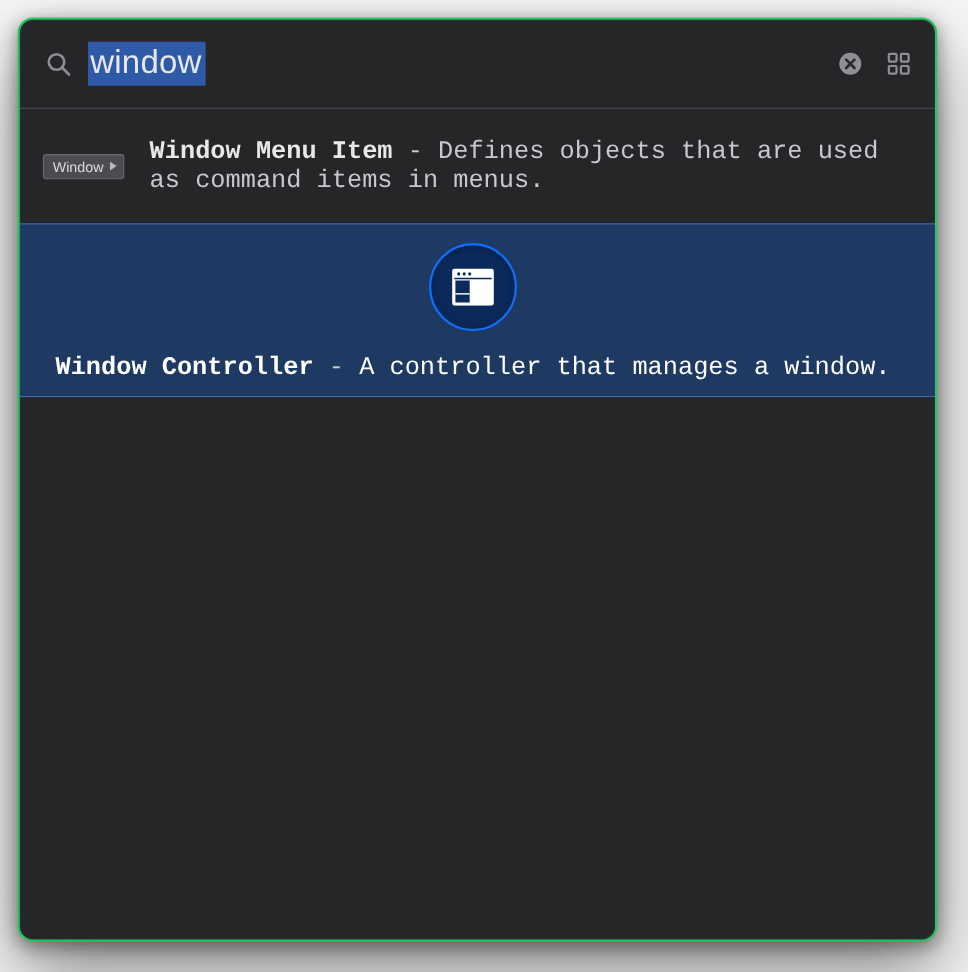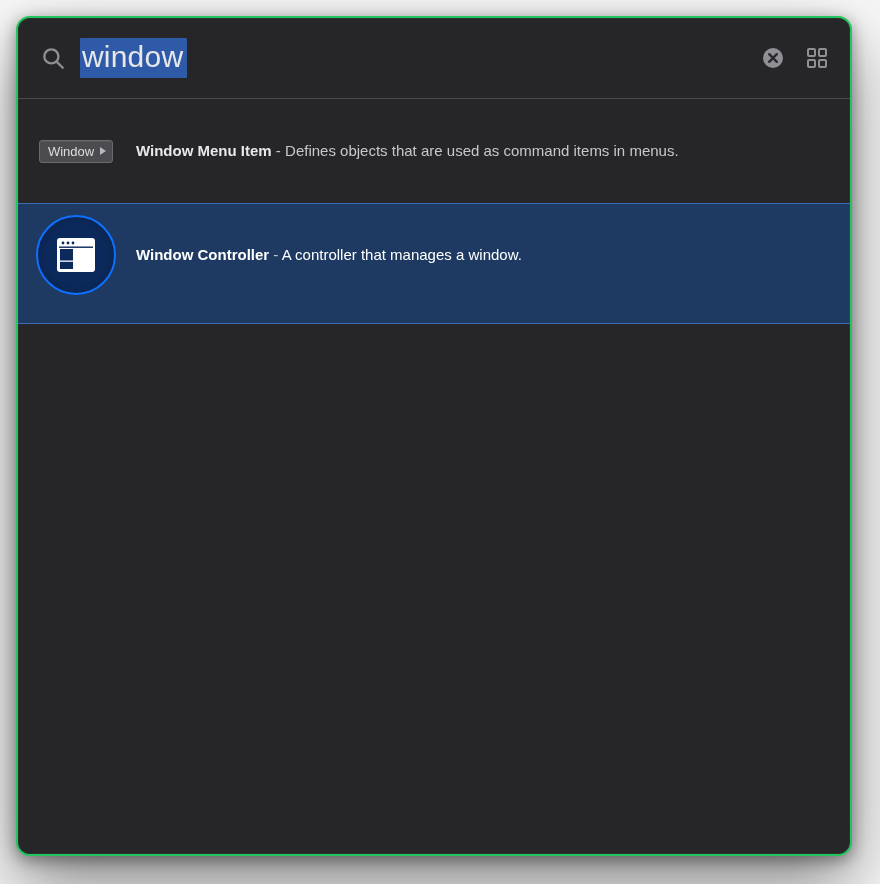--- a/index.html
+++ b/index.html
@@ -97,35 +97,37 @@
     align-items: center;
     padding: 14px 22px 14px 14px;
     gap: 16px;
   }
   .row + .row { }
   .row.selected {
     background: var(--sel-blue);
     border-top: 1px solid var(--sel-blue-border);
     border-bottom: 1px solid var(--sel-blue-border);
     padding-top: 13px;
-    padding-bottom: 30px;
+    padding-bottom: 13px;
+    flex-direction: column;
   }
   .row .thumb {
     flex: 0 0 88px;
     width: 88px;
     height: 76px;
     display: flex;
     align-items: center;
     justify-content: center;
   }
   .row .body {
     flex: 1 1 auto;
-    font-size: 15px;
+    font-size: 23px;
     line-height: 26px;
     color: var(--text-dim);
+    font-family: Liberation Mono, monospace;
   }
   .row .body .title {
     font-weight: 700;
     color: var(--text);
   }
   .row .body .sep { color: var(--text-dim); }
   .row.selected .body,
   .row.selected .body .title { color: #fff; }
 
   

